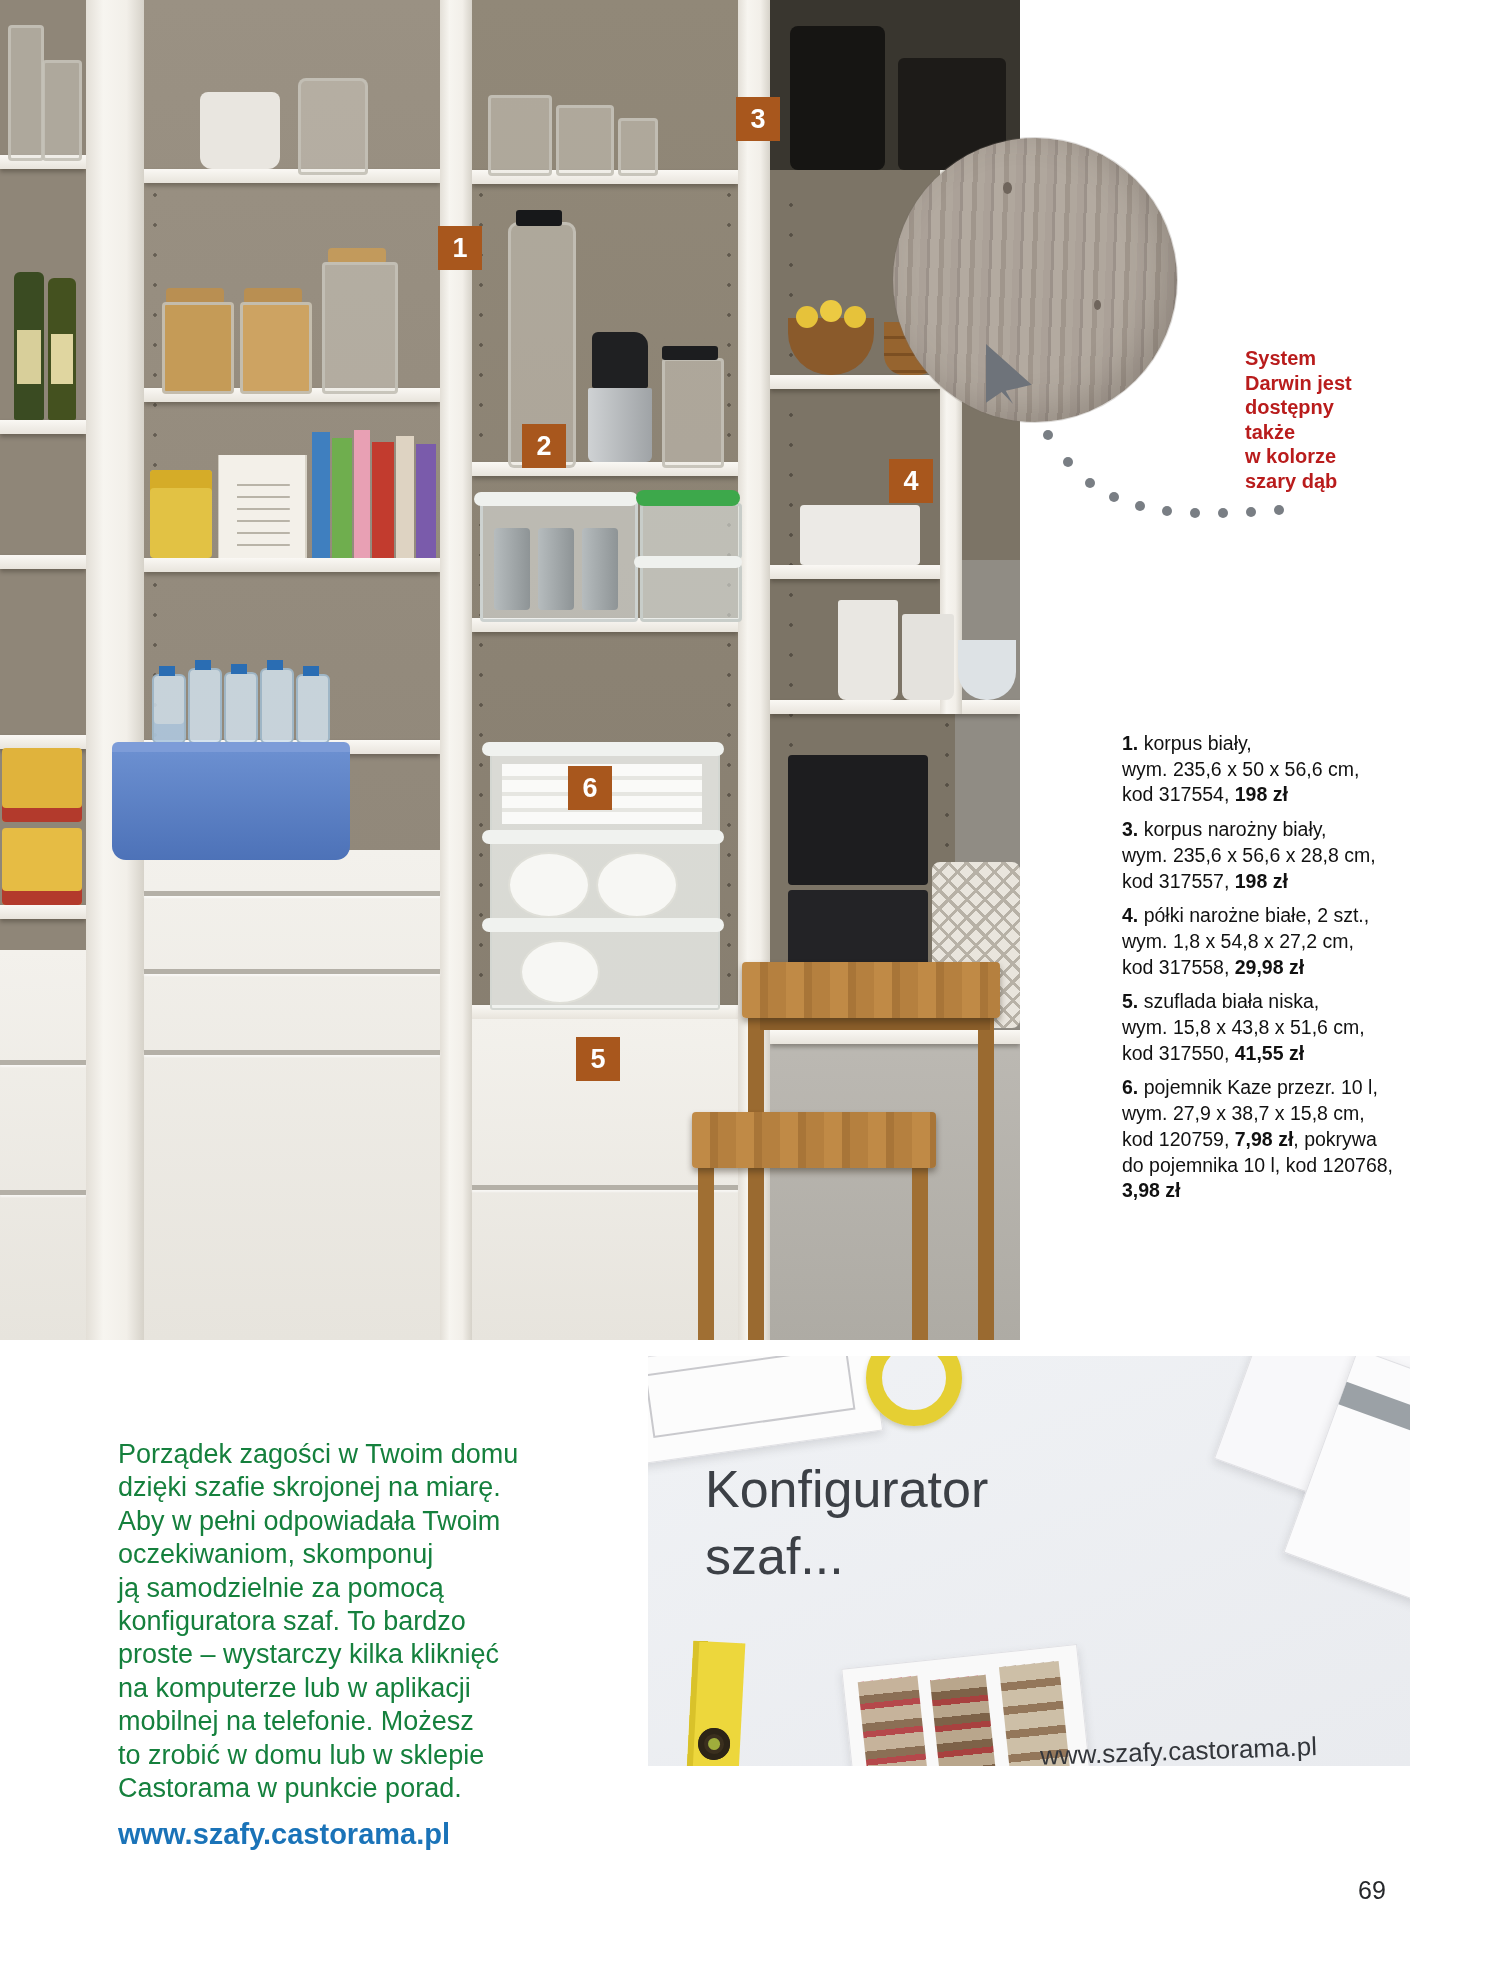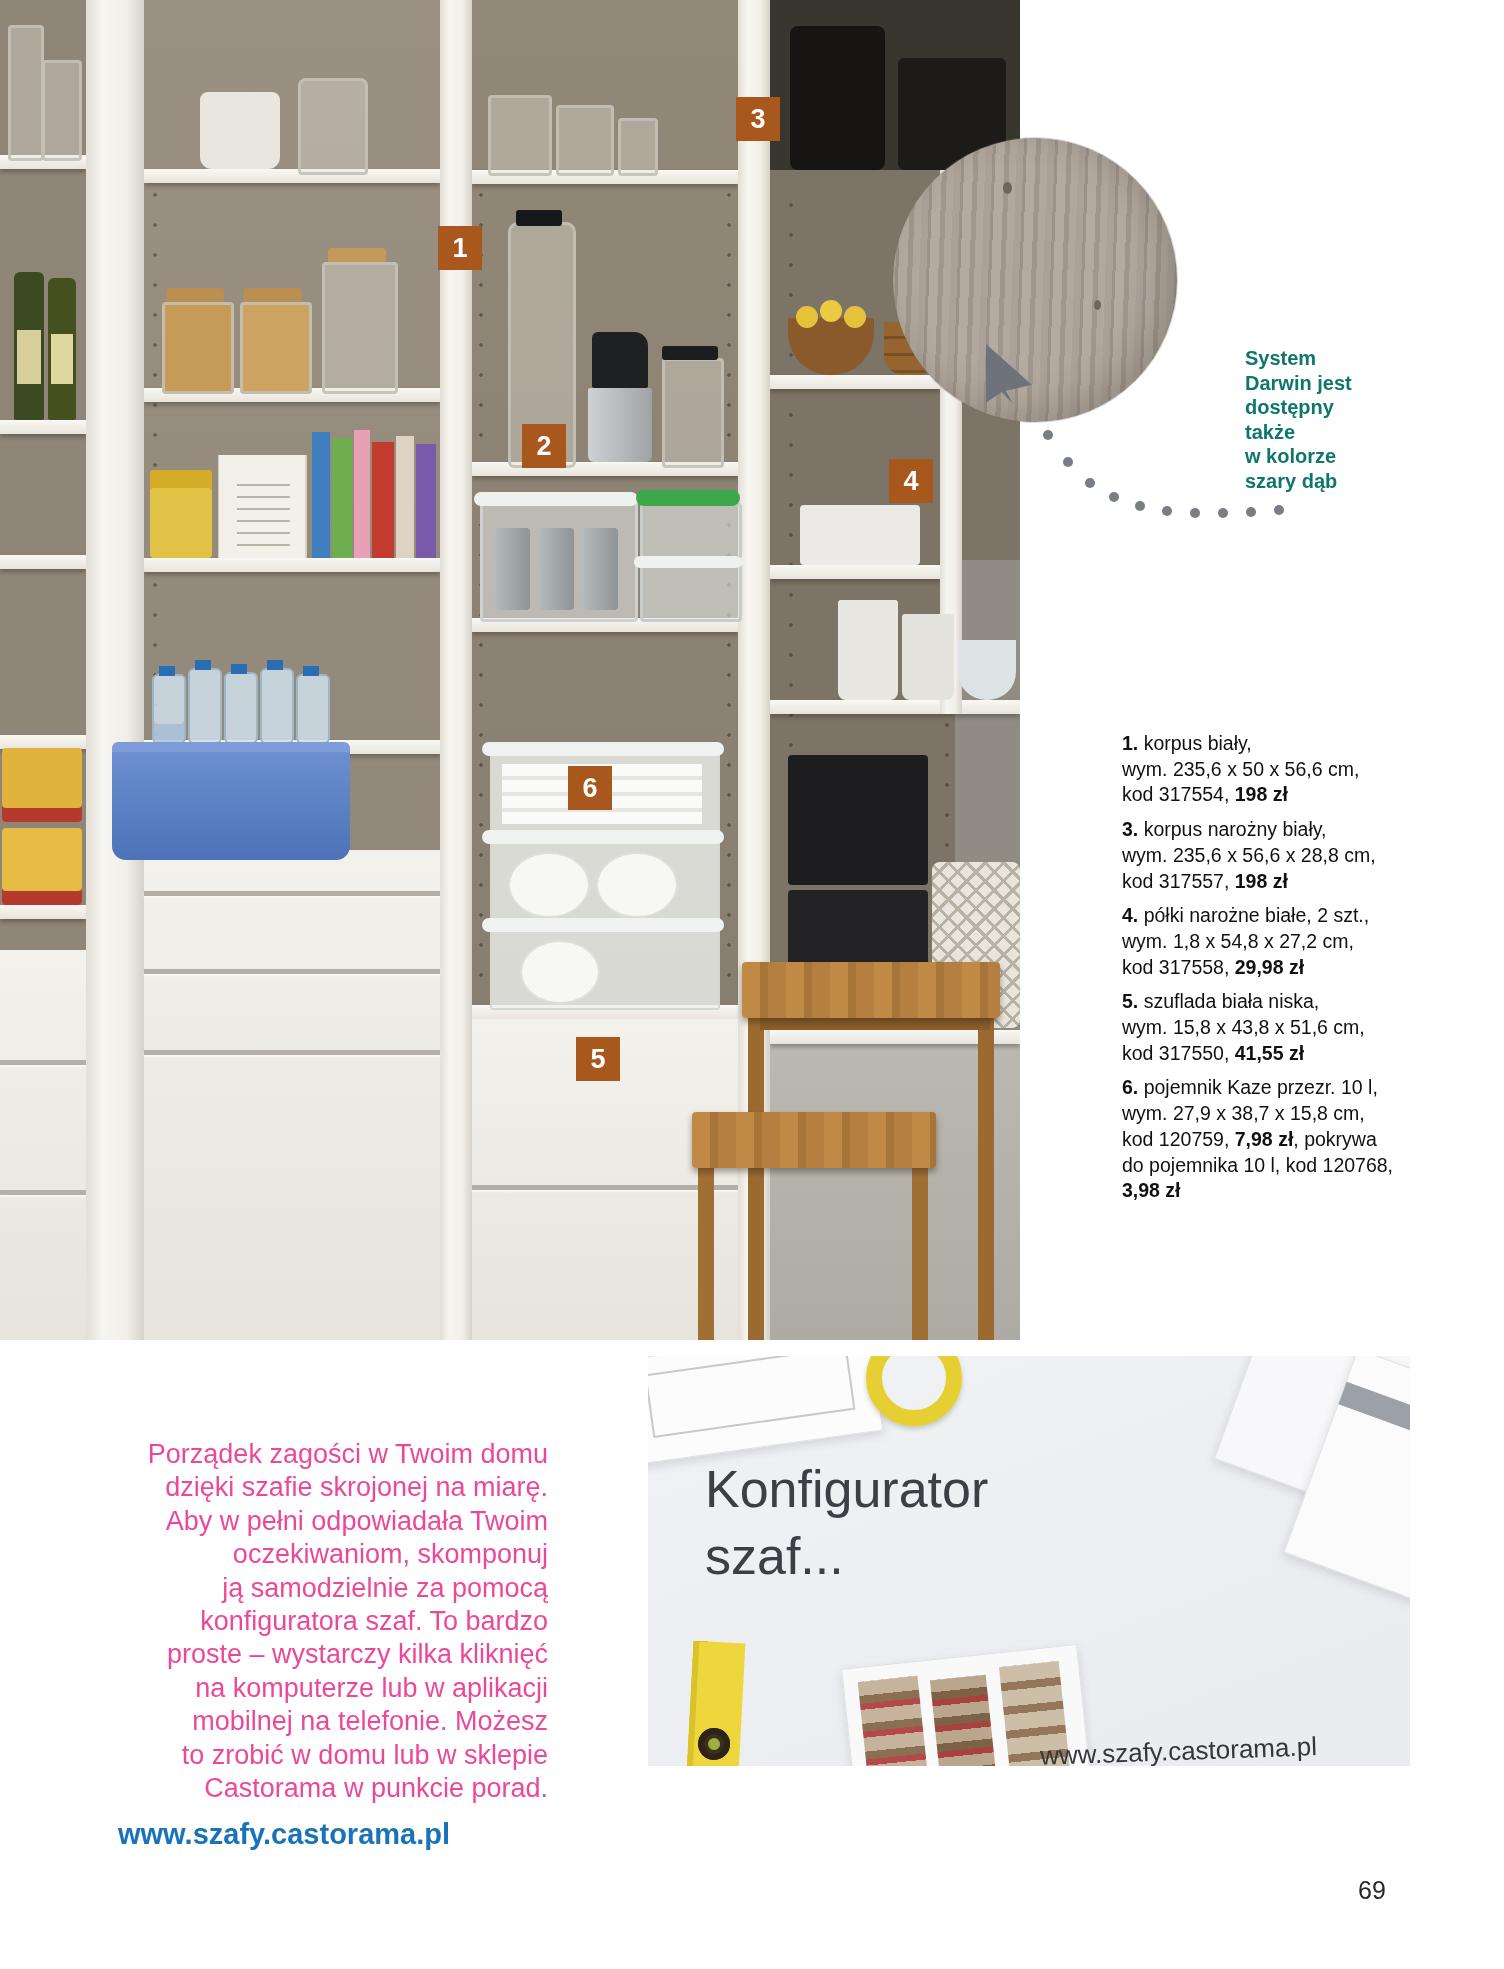--- a/index.html
+++ b/index.html
@@ -18,30 +18,30 @@
   .item{position:absolute;z-index:4;}
   .badge{position:absolute;width:44px;height:44px;background:#a8571d;color:#fff;font-weight:bold;font-size:27px;display:flex;align-items:center;justify-content:center;z-index:12;}
 
   
   .swatch{position:absolute;left:893px;top:138px;width:284px;height:284px;border-radius:50%;z-index:20;
     background:repeating-linear-gradient(92deg,#aba198 0 7px,#9c928a 7px 10px,#b3aaa0 10px 19px,#a0968c 19px 24px,#b0a79d 24px 31px);
     box-shadow:inset -14px -10px 34px rgba(70,62,55,.25), 0 0 0 1px rgba(120,112,104,.25);}
   .knot{position:absolute;border-radius:50%;background:#6f655c;z-index:21;}
   .cursor-arrow{position:absolute;left:986px;top:344px;width:52px;height:60px;background:#6e737a;clip-path:polygon(0 0,88% 68%,38% 78%,52% 100%,30% 80%,0 98%);z-index:22;}
   .dot{position:absolute;width:10px;height:10px;border-radius:50%;background:#797e84;z-index:22;}
-  .swatch-note{position:absolute;left:1245px;top:346px;width:220px;font-size:20px;line-height:24.6px;font-weight:bold;color:#0f766e;white-space:pre-line;z-index:5;}
+  .swatch-note{position:absolute;left:1245px;top:346px;width:220px;font-size:20px;line-height:24.6px;font-weight:bold;color:#b91c1c;white-space:pre-line;z-index:5;}
 
   
   .product-list{position:absolute;left:1082px;top:731px;width:340px;font-size:19.5px;line-height:25.7px;color:#111;z-index:5;}
   .product-item{white-space:pre-line;margin-bottom:9px;margin-left:40px;}
   .b{font-weight:bold;}
 
   
   .headline{position:absolute;left:116px;top:1340px;width:1100px;font-size:62px;font-weight:bold;letter-spacing:-1px;color:#101214;}
-  .paragraph{position:absolute;left:118px;top:1438px;width:430px;font-size:27px;line-height:33.4px;color:#ec4899;white-space:pre-line;text-align:right;}
+  .paragraph{position:absolute;left:118px;top:1438px;width:430px;font-size:27px;line-height:33.4px;color:#15803d;white-space:pre-line;}
   .weblink{position:absolute;left:118px;top:1818px;font-size:29px;font-weight:bold;color:#1a73b8;}
   .pagenum{position:absolute;left:1358px;top:1876px;font-size:25px;color:#26282b;}
 
   
   .ad{position:absolute;left:648px;top:1356px;width:762px;height:410px;background:linear-gradient(160deg,#f0f2f5,#e9ebef);overflow:hidden;z-index:5;}
   .ad-title{position:absolute;left:57px;top:100px;font-size:52px;line-height:67px;color:#3c4046;white-space:pre-line;}
   .ad-subtitle{position:absolute;left:57px;top:242px;font-size:29px;color:#3f4349;}
   .ad-url{position:absolute;left:392px;top:380px;font-size:26px;color:#33363b;transform:rotate(-2deg);}
   .card{position:absolute;background:#f8f8fa;border:1px solid #e0e0e4;box-shadow:0 4px 10px rgba(60,60,70,.15);}
 </style>

